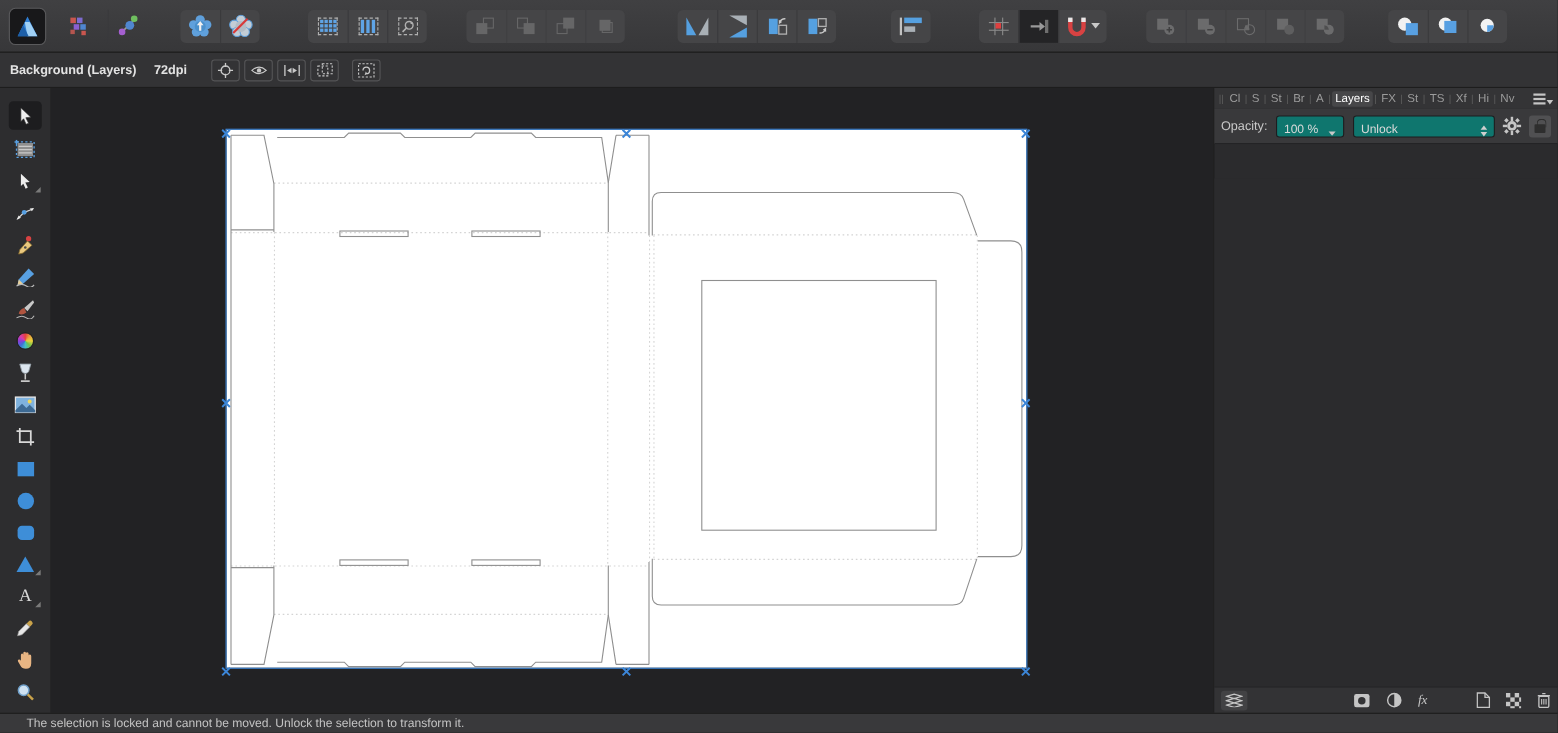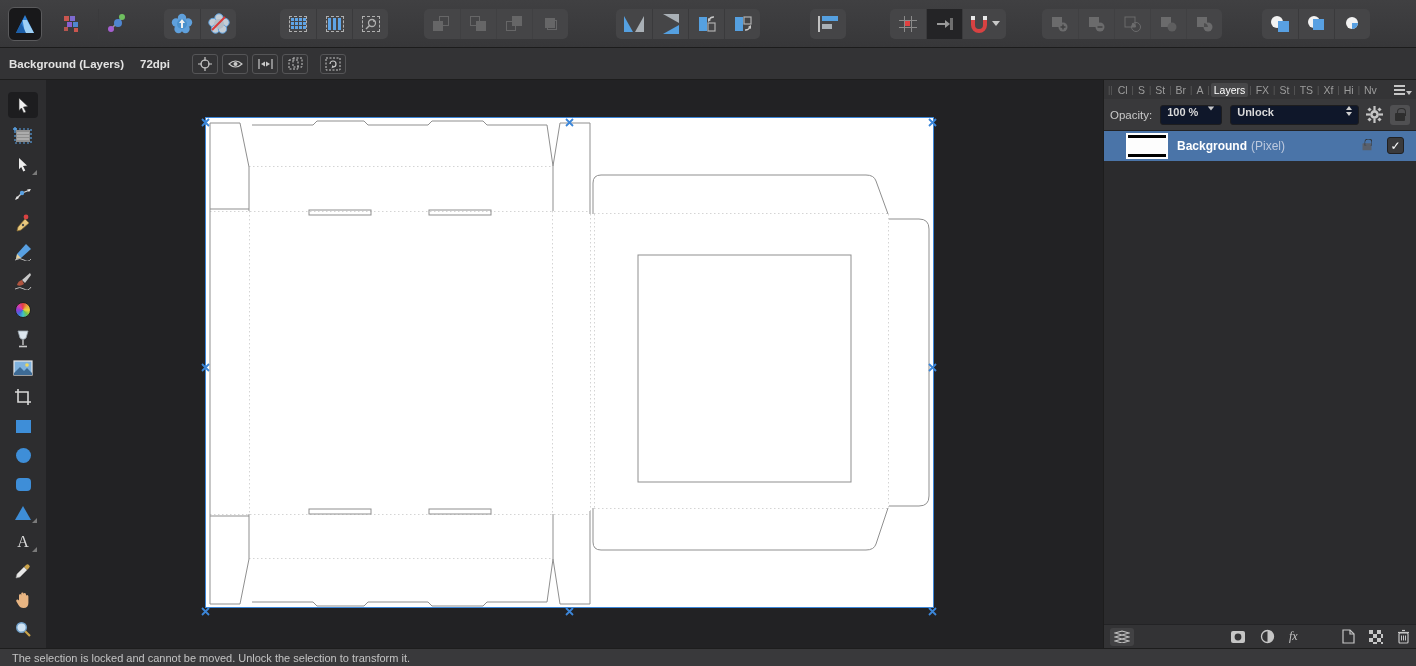--- a/index.html
+++ b/index.html
@@ -101,22 +101,22 @@
   #tab-bar .lead { color:#5e5e5e; margin-right:2px; font-size:9px; }
   #panel-menu { margin-left:auto; display:flex; align-items:flex-end; gap:1px; }
   #panel-menu .lines { display:flex; flex-direction:column; gap:2px; }
   #panel-menu .lines i { width:11px; height:2px; background:#c5c5c5; }
   #panel-menu .mini-caret { width:0; height:0; border-left:3px solid transparent; border-right:3px solid transparent;
     border-top:4px solid #c5c5c5; }
 
   #opacity-row { height:32px; background:#39393b; border-bottom:1px solid #232325;
     display:flex; align-items:center; padding:0 6px; }
   #opacity-row .lbl { color:#c9c9c9; font-size:11.5px; margin-right:8px; }
-  .dd { height:20px; background:#0f172a; border:1px solid #1d1d1f; border-radius:3px;
-    color:#d9d9d9; font-size:11px; display:flex; align-items:flex-start; padding:0 6px;font-weight:bold; }
+  .dd { height:20px; background:#0f766e; border:1px solid #1d1d1f; border-radius:3px;
+    color:#d9d9d9; font-size:11px; display:flex; align-items:flex-end; padding:0 6px; }
   #opacity-dd { width:62px; justify-content:space-between; }
   #blend-dd { flex:1; margin-left:8px; justify-content:space-between; }
   .stepper { display:flex; flex-direction:column; gap:2px; align-items:center; }
   .stepper .up { width:0;height:0;border-left:3px solid transparent;border-right:3px solid transparent;border-bottom:4px solid #cfcfcf; }
   .stepper .dn { width:0;height:0;border-left:3px solid transparent;border-right:3px solid transparent;border-top:4px solid #cfcfcf; }
   .panel-icon-btn { margin-left:7px; display:flex; align-items:center; justify-content:center; }
   #panel-lock-btn { width:20px; height:20px; background:#505052; border-radius:3px; }
 
   .lock-shape { position:relative; width:10px; height:8px; background:#2e2e2e; border-radius:1px; margin-top:5px; }
   .lock-shape:before { content:""; position:absolute; left:1.5px; top:-5px; width:7px; height:7px;
@@ -136,21 +136,21 @@
   #layers-footer { position:absolute; left:0; right:0; bottom:0; height:24px; background:#333335;
     border-top:1px solid #232325; display:flex; align-items:center; padding:0 6px; }
   #layers-footer .box-btn { width:24px; height:18px; background:#424244; border-radius:3px;
     display:flex; align-items:center; justify-content:center; }
   .foot-ic { margin-left:14px; display:flex; align-items:center; justify-content:center; }
   .fx-text { color:#c5c5c5; font-size:12px; font-style:italic; font-family:"Liberation Serif", serif; }
 
   
   #status-bar { position:absolute; left:0; bottom:0; width:1416px; height:18px; background:#39393b;
     border-top:1px solid #1d1d1d; display:flex; align-items:center; }
-  #status-bar span { color:#c3c3c3; font-size:11px; margin-left:12px; }
+  #status-bar span { color:#c3c3c3; font-size:11px; margin-left:24px; }
 </style>
 </head>
 <body>
 
 <div id="main-toolbar">
   <div id="app-logo">
     <svg width="24" height="24" viewBox="0 0 24 24">
       <path d="M3 21 L12 3 L21 21 Z" fill="#2f7fd4"></path>
       <path d="M9.5 8 L14 8 L21 21 L12 21 Z" fill="#9fd0f5"></path>
       <path d="M3 21 L8 11 L13 21 Z" fill="#1d5fa8"></path>
@@ -675,31 +675,20 @@
           <rect x="12" y="12" width="3" height="3" transform="rotate(45 13.5 13.5)"></rect>
         </g>
         <circle cx="8.5" cy="8.5" r="1.8" fill="#39393b"></circle>
       </svg>
     </div>
     <div class="panel-icon-btn" id="panel-lock-btn">
       <div class="lock-shape"></div>
     </div>
   </div>
 
-  <div id="layer-row">
-    <div id="layer-thumb">
-        <i></i>
-      </div>
-    <span id="layer-name">Background</span>
-    <span id="layer-type">(Pixel)</span>
-    <div id="layer-lock">
-      <div class="lock-shape" style="background:#59606c"></div>
-    </div>
-    <div id="layer-check">✓</div>
-  </div>
 
   <div id="layers-empty"></div>
 
   <div id="layers-footer">
     <div class="box-btn">
       <svg width="16" height="13" viewBox="0 0 16 13">
         <path d="M1 3 L8 1 L15 3 L8 5 Z M1 7 L8 5 L15 7 L8 9 Z M1 11 L8 9 L15 11 L8 13 Z" fill="none" stroke="#c5c5c5" stroke-width="1.1"></path>
         </svg>
     </div>
     <div class="foot-ic" style="margin-left:96px">

